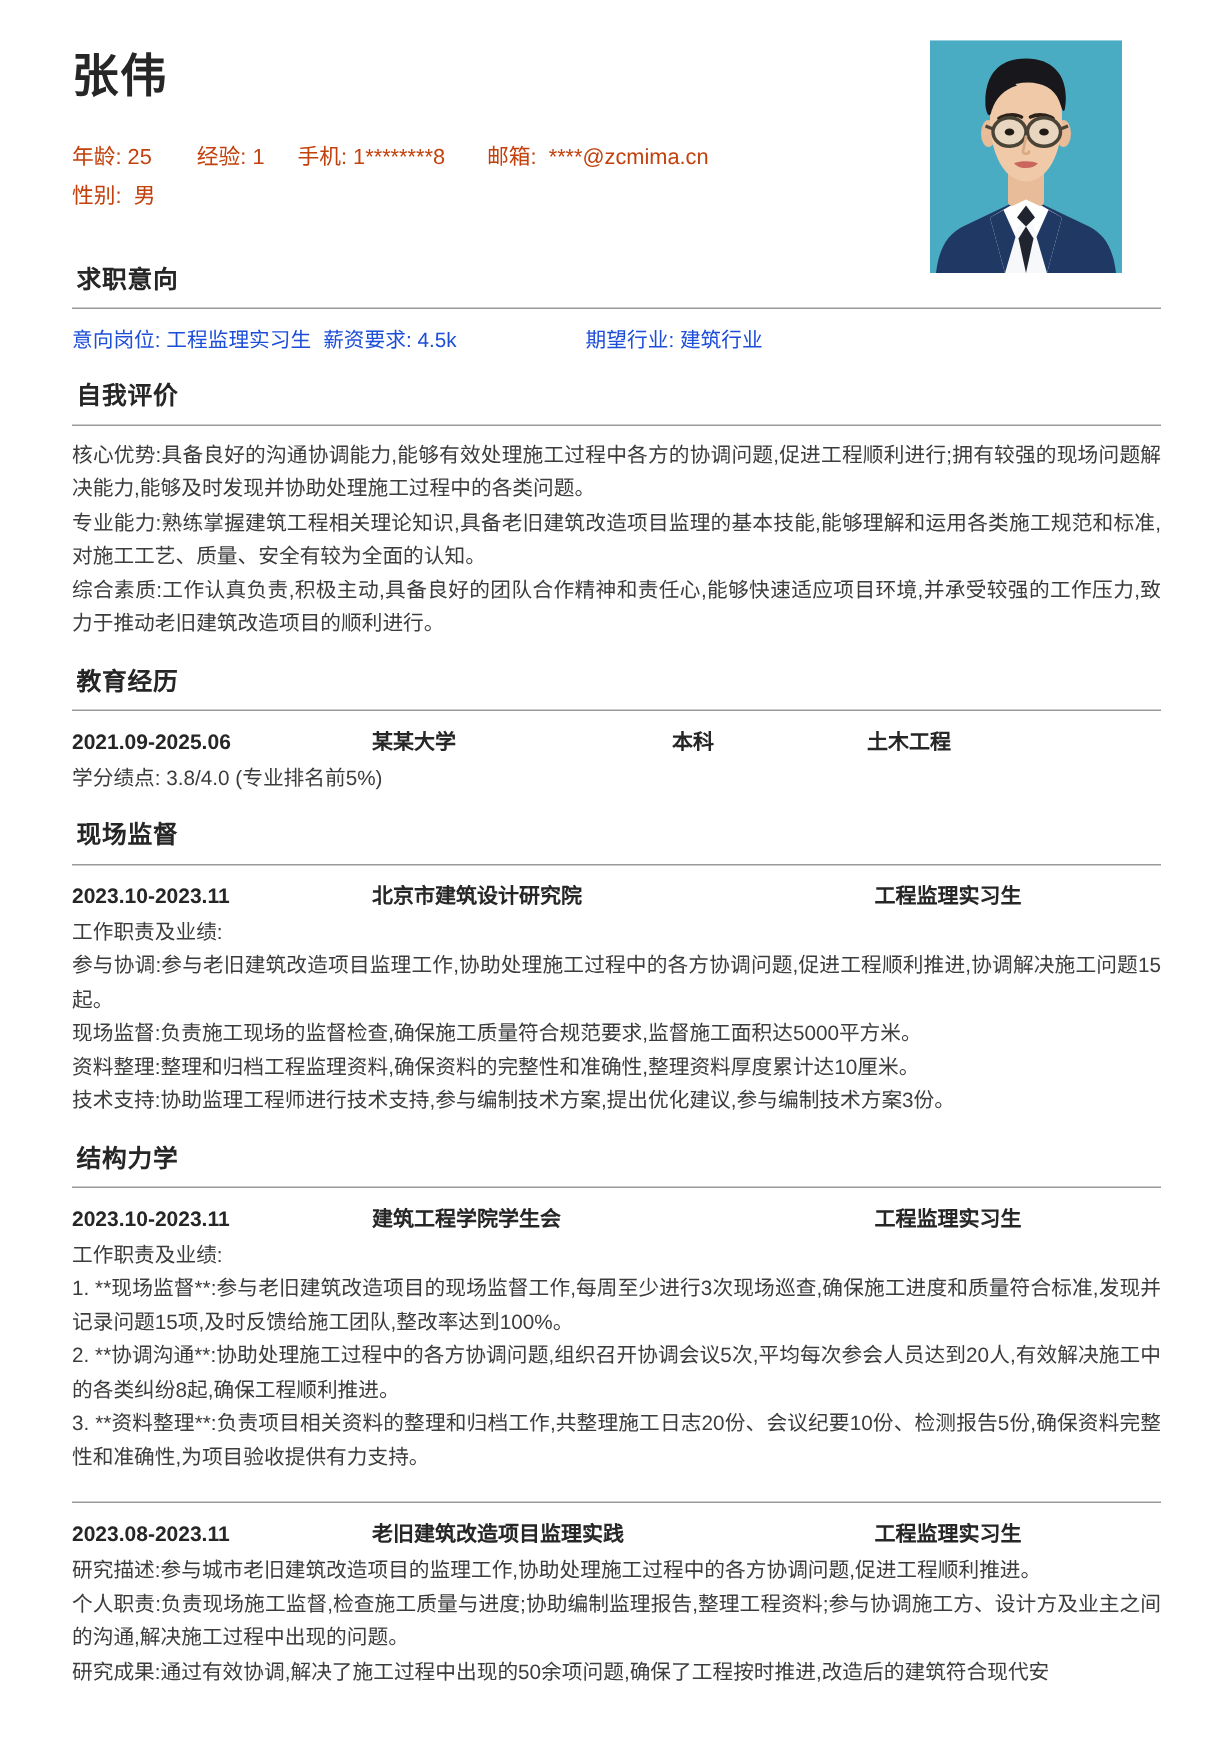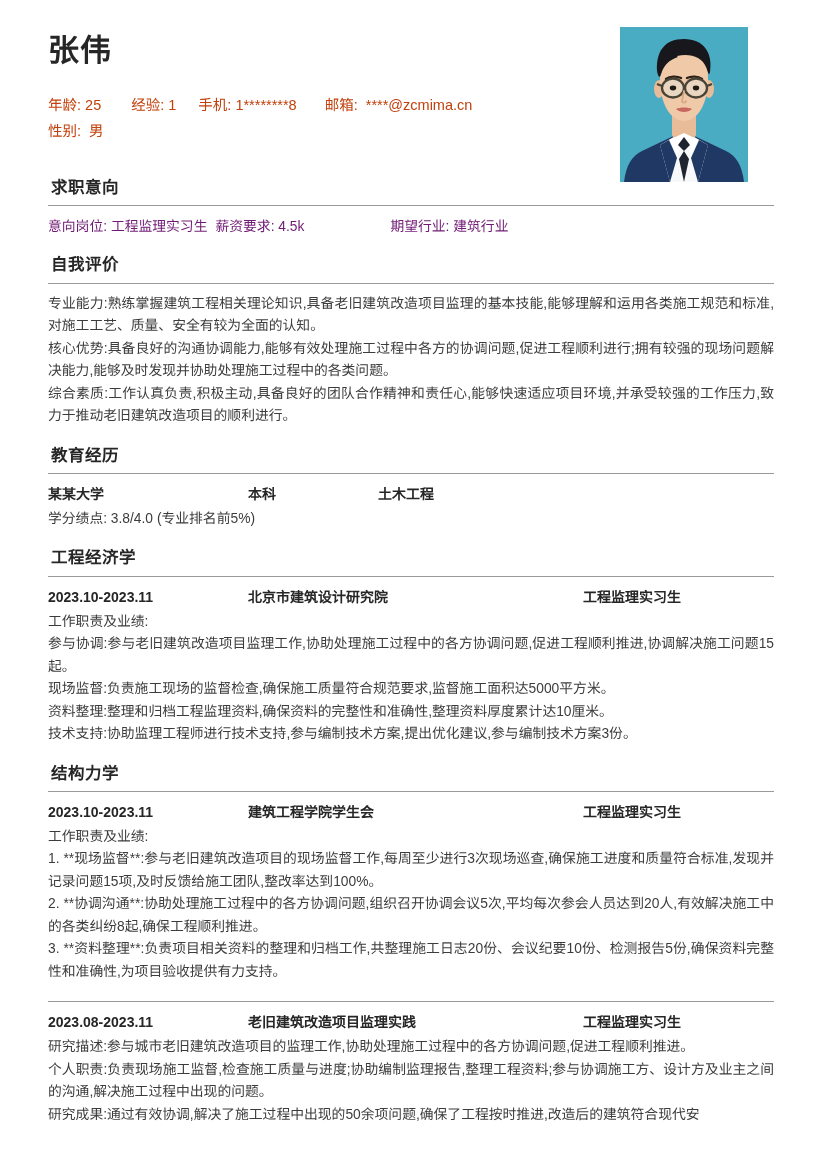--- a/index.html
+++ b/index.html
@@ -86,21 +86,21 @@
     line-height: 22.5px;
     color: #3c3c3c;
     margin: 0;
     text-align: justify;
   }
 
   
   .intent-row {
     font-size: 13.8px;
     line-height: 24px;
-    color: #701a75;
+    color: #1d4ed8;
     white-space: nowrap;
   }
   .intent-gap1 { display: inline-block; width: 8px; }
   .intent-gap2 { display: inline-block; width: 86px; }
 
   
   .entry-row {
     display: flex;
     font-size: 14px;
     font-weight: bold;
@@ -190,40 +190,41 @@
     <h2 class="section-title">求职意向</h2>
     <div class="rule"></div>
     <div class="intent-row">
       <span>意向岗位:</span>&nbsp;<span>工程监理实习生</span><span class="intent-gap1"></span><span>薪资要求:</span>&nbsp;<span>4.5k</span><span class="intent-gap2"></span><span>期望行业:</span>&nbsp;<span>建筑行业</span>
     </div>
   </div>
 
   <div class="section sec-eval">
     <h2 class="section-title">自我评价</h2>
     <div class="rule"></div>
+    <p class="body-line">核心优势:具备良好的沟通协调能力,能够有效处理施工过程中各方的协调问题,促进工程顺利进行;拥有较强的现场问题解决能力,能够及时发现并协助处理施工过程中的各类问题。</p>
     <p class="body-line">专业能力:熟练掌握建筑工程相关理论知识,具备老旧建筑改造项目监理的基本技能,能够理解和运用各类施工规范和标准,对施工工艺、质量、安全有较为全面的认知。</p>
-    <p class="body-line">核心优势:具备良好的沟通协调能力,能够有效处理施工过程中各方的协调问题,促进工程顺利进行;拥有较强的现场问题解决能力,能够及时发现并协助处理施工过程中的各类问题。</p>
     <p class="body-line">综合素质:工作认真负责,积极主动,具备良好的团队合作精神和责任心,能够快速适应项目环境,并承受较强的工作压力,致力于推动老旧建筑改造项目的顺利进行。</p>
   </div>
 
   <div class="section sec-edu">
     <h2 class="section-title">教育经历</h2>
     <div class="rule"></div>
     <div class="entry-row">
+      <div class="col-date">2021.09-2025.06</div>
       <div class="col-org">某某大学</div>
       <div class="col-deg">本科</div>
       <div class="col-major">土木工程</div>
     </div>
     <div class="entry-body">
       <p class="body-line">学分绩点: 3.8/4.0 (专业排名前5%)</p>
     </div>
   </div>
 
   <div class="section sec-intern">
-    <h2 class="section-title">工程经济学</h2>
+    <h2 class="section-title">现场监督</h2>
     <div class="rule"></div>
     <div class="entry-row">
       <div class="col-date">2023.10-2023.11</div>
       <div class="col-org-wide">北京市建筑设计研究院</div>
       <div class="col-role">工程监理实习生</div>
     </div>
     <div class="entry-body">
       <p class="body-line">工作职责及业绩:</p>
       <p class="body-line">参与协调:参与老旧建筑改造项目监理工作,协助处理施工过程中的各方协调问题,促进工程顺利推进,协调解决施工问题15起。</p>
       <p class="body-line">现场监督:负责施工现场的监督检查,确保施工质量符合规范要求,监督施工面积达5000平方米。</p>

